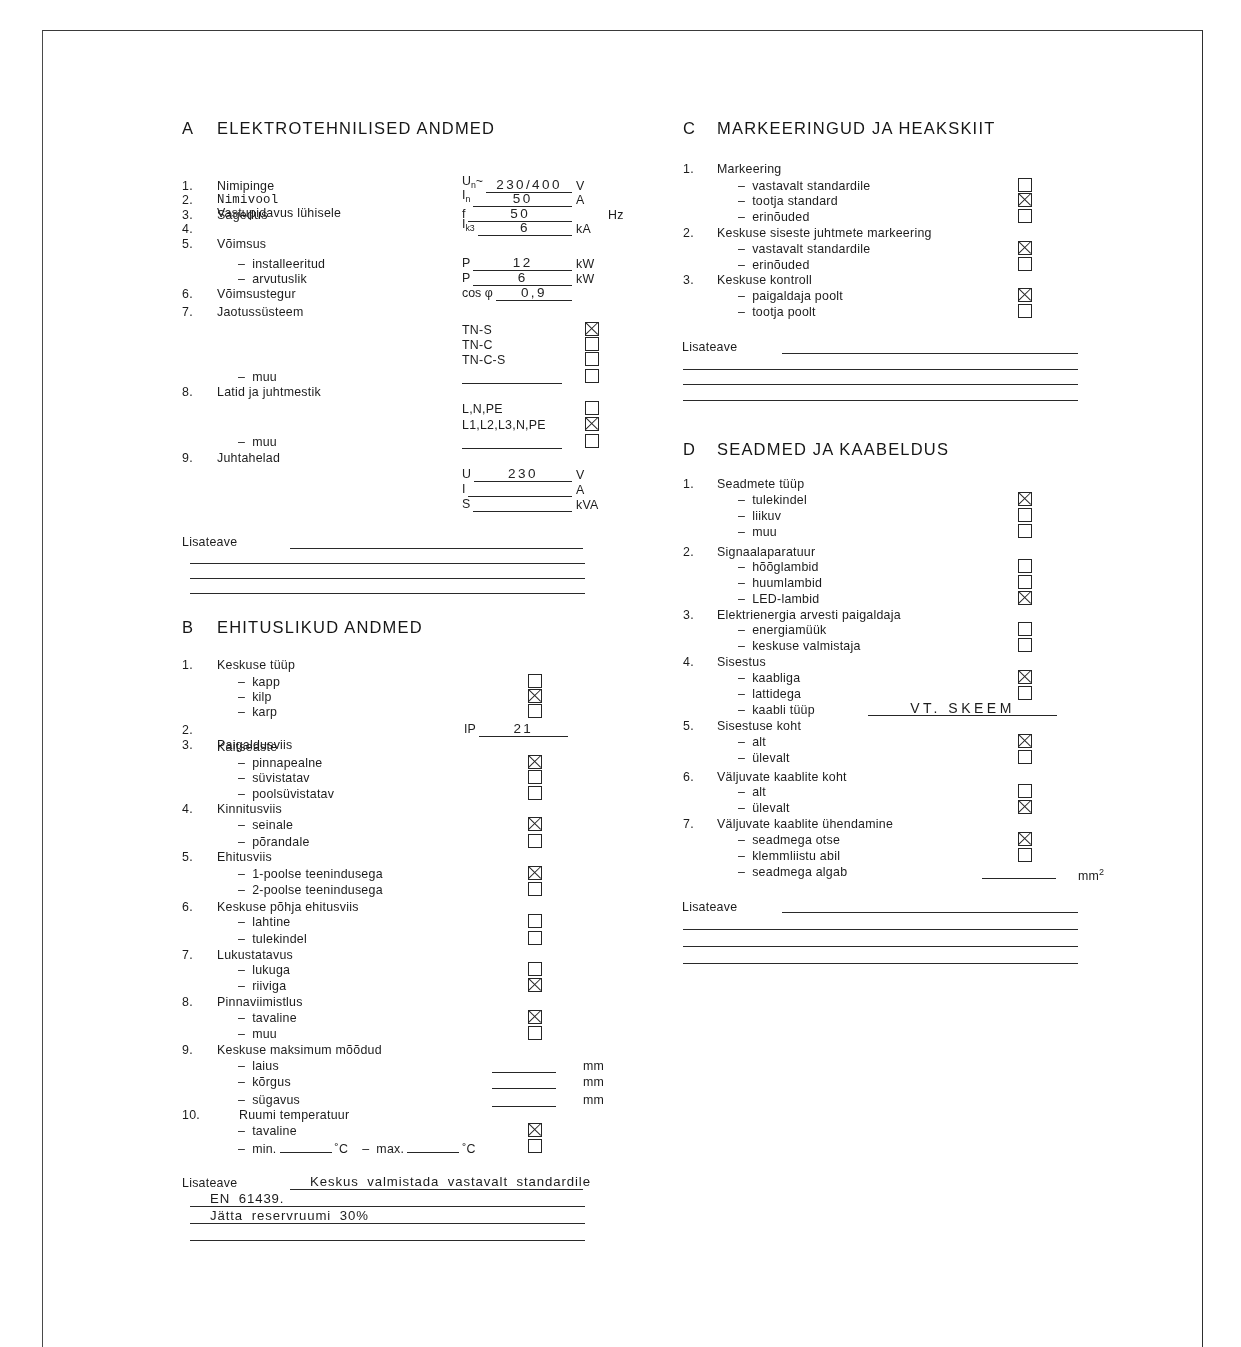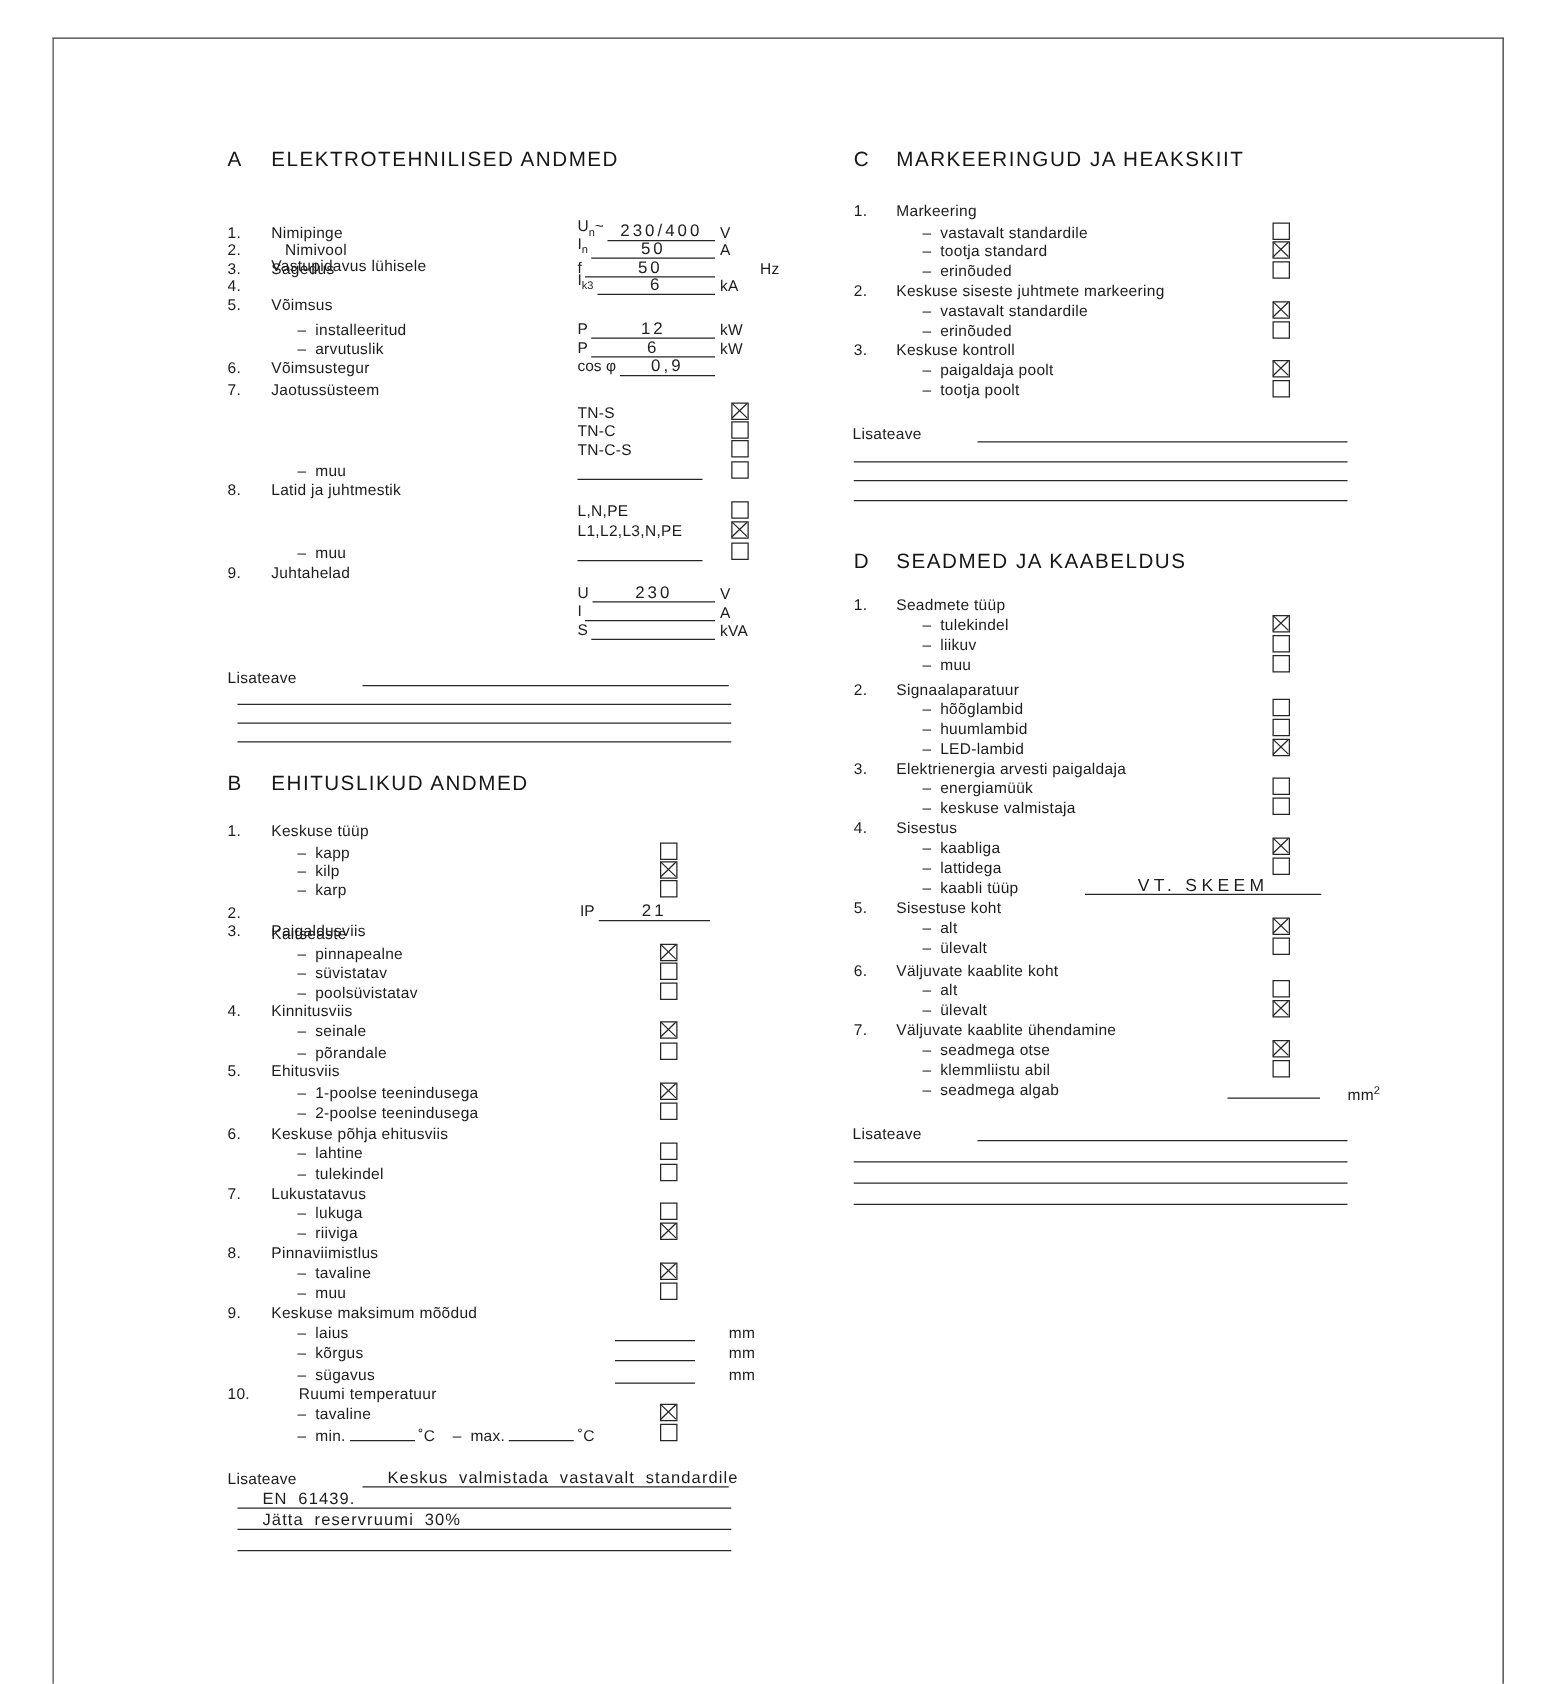--- a/index.html
+++ b/index.html
@@ -45,21 +45,21 @@
     <div class="abs hdr" style="left: 182px; top: 119px;">A</div>
     <div class="abs hdr" style="left: 217px; top: 119px;">ELEKTROTEHNILISED ANDMED</div>
     <div class="abs txt" style="left: 182px; top: 179px;">1.</div>
     <div class="abs txt" style="left: 217px; top: 179px;">Nimipinge</div>
     <div class="valwrap" style="left: 462px; top: 177px; width: 110px;">
       <span class="sym"><span>U</span><sub>n</sub>~</span>
       <span class="vline">230/400</span>
     </div>
     <div class="abs unit" style="left: 576px; top: 179px;">V</div>
     <div class="abs txt" style="left: 182px; top: 193px;">2.</div>
-    <div class="abs txt" style="left: 228px; top: 193px;">Nimivool</div>
+    <div class="abs txt" style="left: 217px; top: 193px; font-family: Liberation Mono, monospace;">Nimivool</div>
     <div class="valwrap" style="left: 462px; top: 191px; width: 110px;">
       <span class="sym"><span>I</span><sub>n</sub></span>
       <span class="vline">50</span>
     </div>
     <div class="abs unit" style="left: 576px; top: 193px;">A</div>
     <div class="abs txt" style="left: 182px; top: 208px;">3.</div>
     <div class="abs txt" style="left: 217px; top: 208px;">Sagedus</div>
     <div class="valwrap" style="left: 462px; top: 206px; width: 110px;">
       <span class="sym"><span>f</span></span>
       <span class="vline">50</span>

